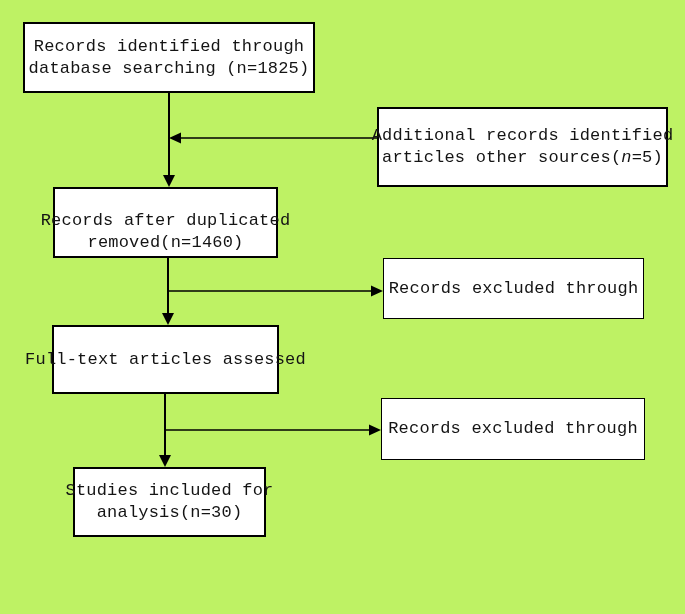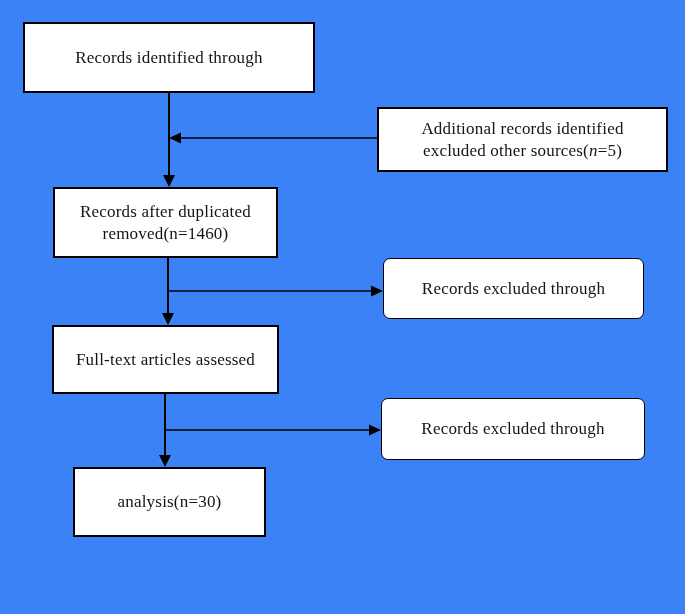--- a/index.html
+++ b/index.html
@@ -4,22 +4,22 @@
 <style>
   html, body {
     margin: 0;
     padding: 0;
     background: #ffffff;
   }
   .canvas {
     position: relative;
     width: 685px;
     height: 614px;
-    background: #3b82f6;
-    font-family: Liberation Serif, serif;
+    background: #bef264;
+    font-family: Liberation Mono, monospace;
     overflow: hidden;
   }
   .arrows {
     position: absolute;
     left: 0;
     top: 0;
     width: 685px;
     height: 614px;
     pointer-events: none;
   }
@@ -32,31 +32,31 @@
     display: flex;
     flex-direction: column;
     justify-content: center;
     align-items: center;
     text-align: center;
     font-size: 17px;
     line-height: 22px;
     letter-spacing: 0.2px;
     padding: 2px 6px;
   }
-  .box.thin { border-width: 1px; border-radius: 7px; }
+  .box.thin { border-width: 1px; }
   .box .line { white-space: nowrap; }
   .box i { font-style: italic; }
 
   
   .b-identified   { left: 23px;  top: 22px;  width: 292px; height: 71px; }
-  .b-dedup        { left: 53px;  top: 187px; width: 225px; height: 71px; }
+  .b-dedup        { left: 53px;  top: 187px; width: 225px; height: 71px; justify-content: flex-end; }
   .b-fulltext     { left: 52px;  top: 325px; width: 227px; height: 69px; }
   .b-included     { left: 73px;  top: 467px; width: 193px; height: 70px; }
   
-  .b-additional   { left: 377px; top: 107px; width: 291px; height: 65px; }
+  .b-additional   { left: 377px; top: 107px; width: 291px; height: 80px; }
   .b-excl-title   { left: 383px; top: 258px; width: 261px; height: 61px; }
   .b-excl-incl    { left: 381px; top: 398px; width: 264px; height: 62px; }
 </style>
 </head>
 <body>
 
 <div class="canvas">
 
   <svg class="arrows" viewBox="0 0 685 614" xmlns="http://www.w3.org/2000/svg">
 
@@ -74,41 +74,43 @@
 
     <line x1="165" y1="394" x2="165" y2="459" stroke="#000" stroke-width="2"></line>
     <polygon points="165,467 159,455 171,455" fill="#000"></polygon>
 
     <line x1="165" y1="430" x2="372" y2="430" stroke="#000" stroke-width="1.6"></line>
     <polygon points="381,430 369,424.5 369,435.5" fill="#000"></polygon>
   </svg>
 
   <div class="box b-identified">
       <div class="line"><span>Records identified through</span></div>
+      <div class="line"><span>database searching (n=1825)</span></div>
     </div>
 
   <div class="box b-additional">
       <div class="line"><span>Additional records identified</span></div>
-      <div class="line"><span>excluded other sources(</span><i>n</i><span>=5)</span></div>
+      <div class="line"><span>articles other sources(</span><i>n</i><span>=5)</span></div>
     </div>
 
   <div class="box b-dedup">
       <div class="line"><span>Records after duplicated</span></div>
       <div class="line"><span>removed(n=1460)</span></div>
     </div>
 
   <div class="box thin b-excl-title">
       <div class="line"><span>Records excluded through</span></div>
     </div>
 
   <div class="box b-fulltext">
       <div class="line"><span>Full-text articles assessed</span></div>
     </div>
 
   <div class="box thin b-excl-incl">
       <div class="line"><span>Records excluded through</span></div>
     </div>
 
   <div class="box b-included">
+      <div class="line"><span>Studies included for</span></div>
       <div class="line"><span>analysis(n=30)</span></div>
     </div>
 
 </div>
 
 </body></html>

